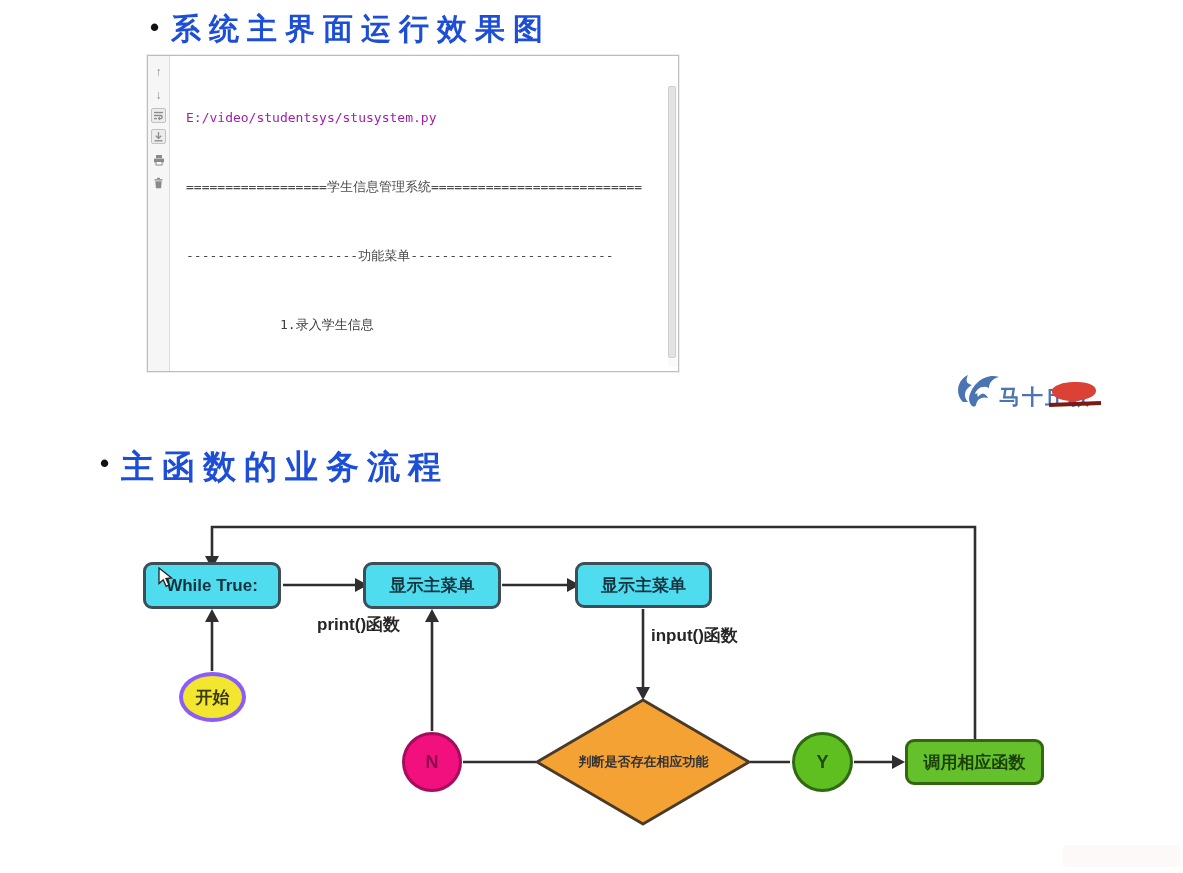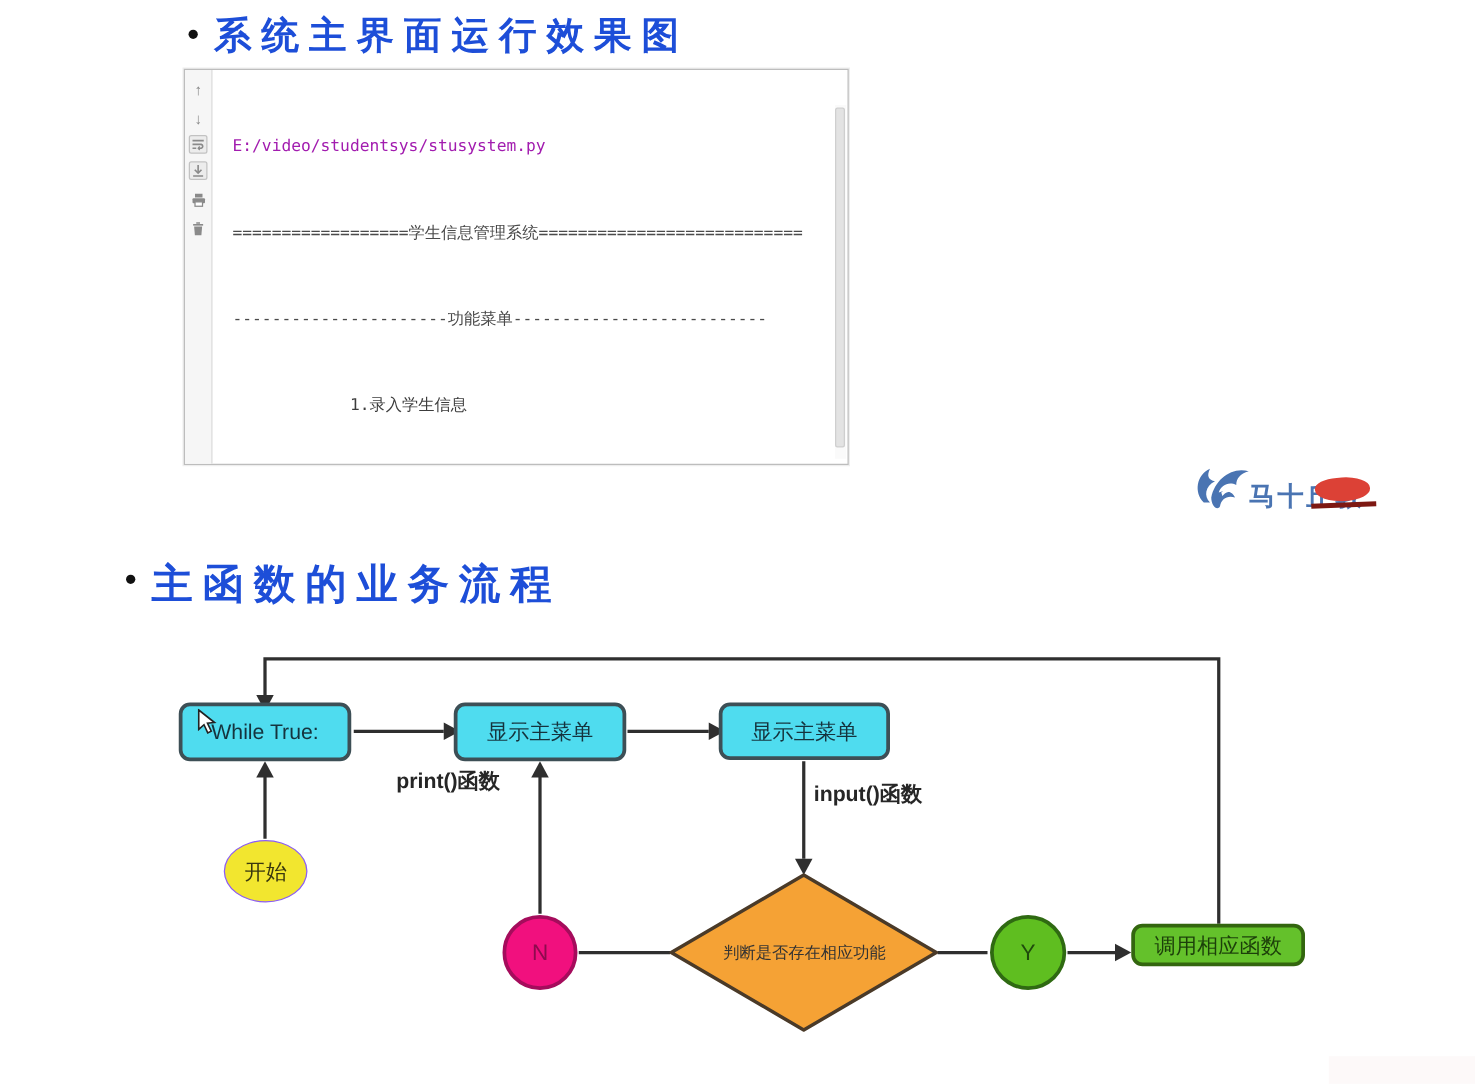--- a/index.html
+++ b/index.html
@@ -41,31 +41,31 @@
   .logo .brand { position:absolute; left:46px; top:13px; font-size:21px; font-weight:bold;
                  color:#4a74b2; letter-spacing:2px; white-space:nowrap; }
   .logo .redact { position:absolute; left:99px; top:12px; width:44px; height:19px;
                   background:#dc4136; border-radius:45% 55% 50% 60%; transform:rotate(-4deg); }
   .logo .redline { position:absolute; left:96px; top:32px; width:52px; height:4px;
                    background:#7d1812; transform:rotate(-2deg); }
 
   
   .flow-svg { position:absolute; left:0; top:0; width:1183px; height:873px; pointer-events:none; }
   .node { position:absolute; display:flex; align-items:center; justify-content:center;
-          font-weight:normal; text-align:center; }
+          font-weight:bold; text-align:center; }
   .rect-node { border:3px solid #3d4f56; border-radius:9px; background:#4fdcef;
                color:#15333d; font-size:17px; }
   #node-while  { left:143px; top:562px; width:138px; height:47px; }
   #node-show   { left:363px; top:562px; width:138px; height:47px; }
   #node-select { left:575px; top:562px; width:137px; height:46px; }
-  #node-call   { left:905px; top:739px; width:139px; height:34px;
+  #node-call   { left:905px; top:739px; width:139px; height:46px;
                  background:#64c12b; border-color:#33660f; color:#1c3f0a; }
   .circle-node { border-radius:50%; font-size:17px; }
   #node-start { left:179px; top:672px; width:67px; height:50px; background:#f2e62f;
-                border:1px solid #8b5cf6; color:#3a380f; }
+                border:4px solid #8b5cf6; color:#3a380f; }
   #node-no  { left:402px; top:732px; width:60px; height:60px; background:#f1107e;
               border:3px solid #a50c5c; color:#8e0a4e; font-size:18px; }
   #node-yes { left:792px; top:732px; width:61px; height:60px; background:#5fbe20;
               border:3px solid #2f6a12; color:#1f4a0c; font-size:18px; }
   #diamond-label { left:545px; top:749px; width:197px; height:26px; font-size:13px; color:#333; }
   .edge-label { position:absolute; font-weight:bold; font-size:17px; color:#262626; white-space:nowrap; }
   #label-print { left:317px; top:613px; }
   #label-input { left:651px; top:624px; }
   .cursor { position:absolute; left:157px; top:567px; }
 

